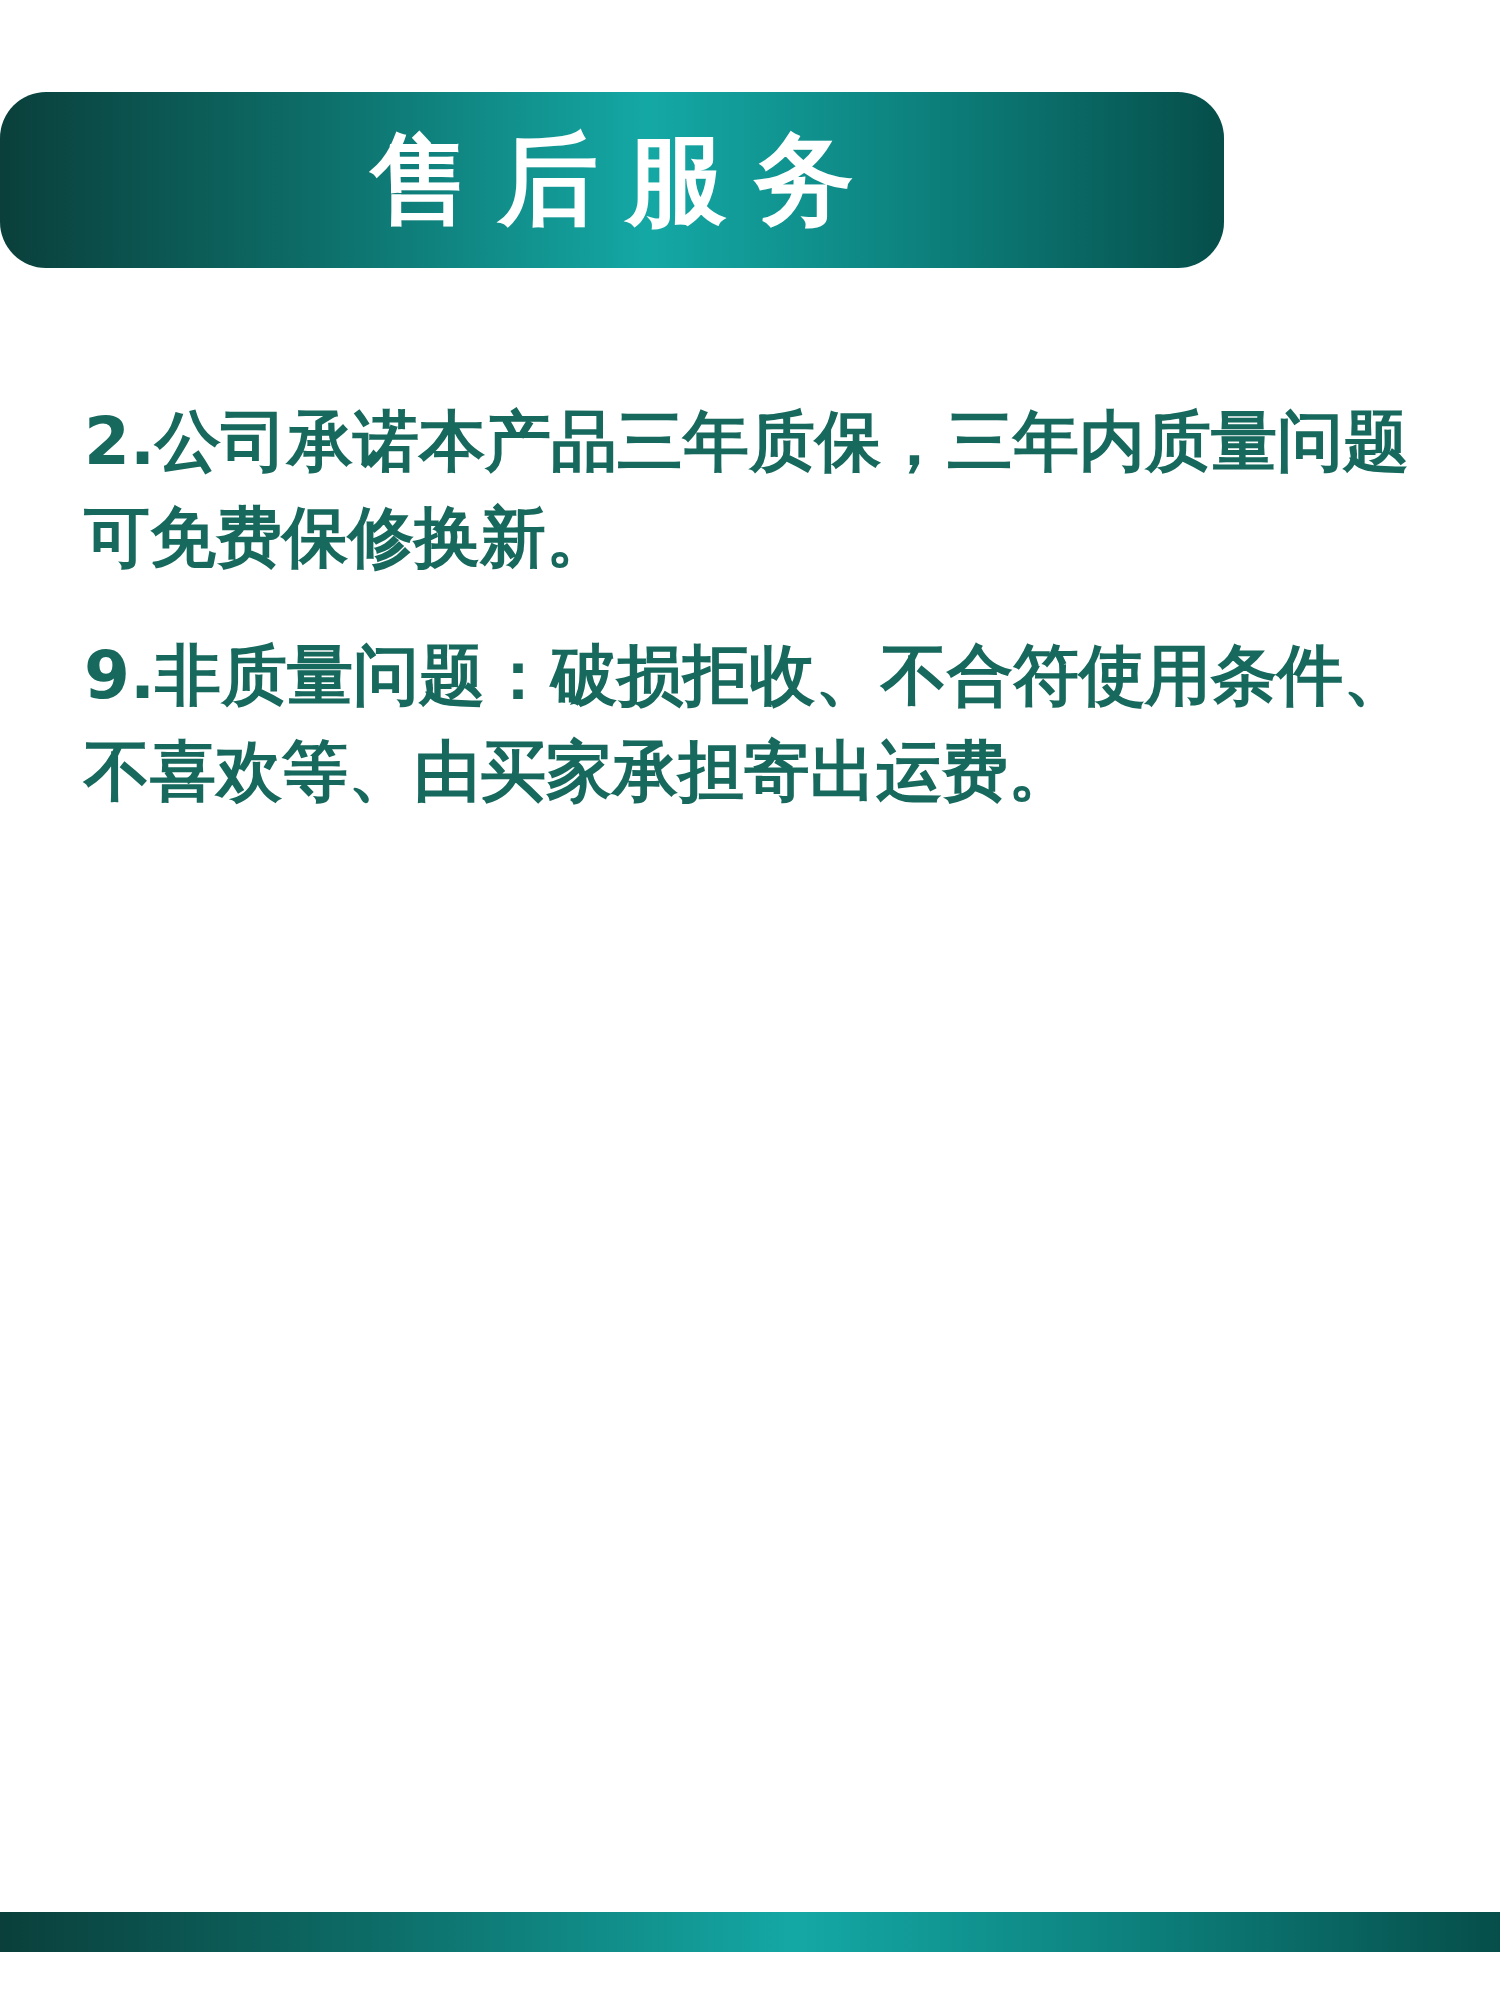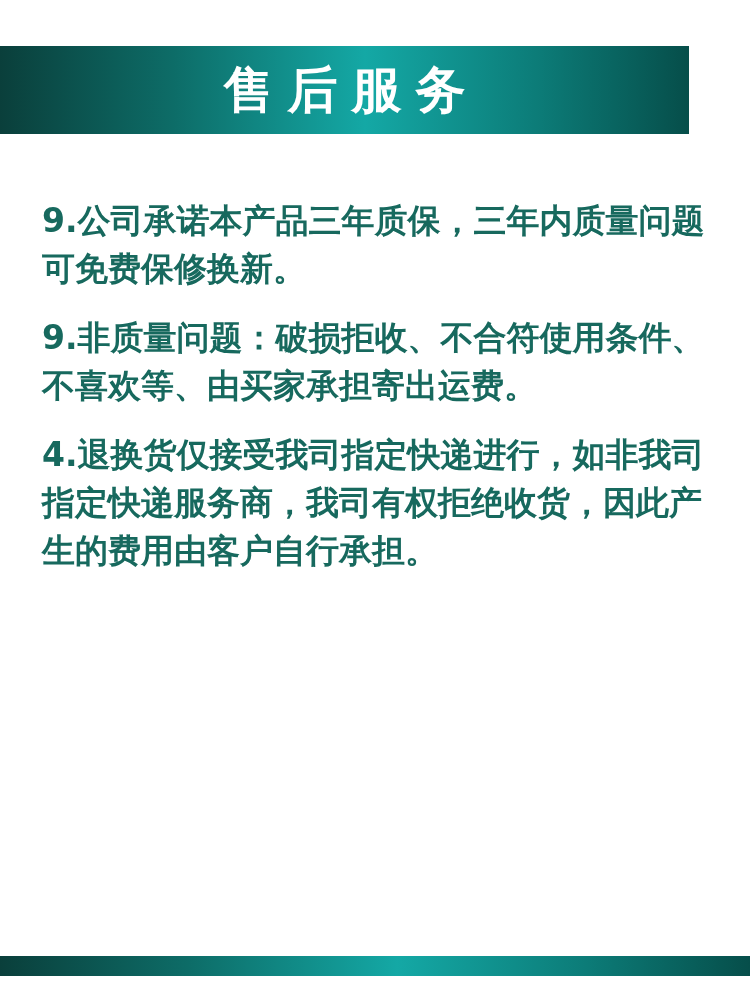--- a/index.html
+++ b/index.html
@@ -13,31 +13,32 @@
     height: 1000px;
     margin: 0 auto;
     background: var(--bg, #ffffff);
     overflow: hidden;
     font-family: "DejaVu Sans", sans-serif;
   }
   .banner {
     position: absolute;
     top: 46px;
     left: 0;
-    width: 689px;
+    width: 612px;
     height: 88px;
     background: linear-gradient(90deg,
       var(--band-left, #0a3f3b) 0%,
       #0d6c67 25%,
       var(--band-mid, #14a8a5) 53%,
       #0c7c78 78%,
       var(--band-right, #064e4a) 100%);
     display: flex;
     align-items: center;
     justify-content: center;
+    border-radius: 23px;
   }
   .banner h1 {
     margin: 0;
     padding-left: 14px; 
     color: var(--title, #ffffff);
     font-size: 50px;
     font-weight: bold;
     letter-spacing: 14px;
     line-height: 1;
     white-space: nowrap;
@@ -76,20 +77,19 @@
 </head>
 <body>
 
 <div class="page">
 
   <header class="banner">
     <h1>售后服务</h1>
   </header>
 
   <main class="content">
-    <p>9.公司承诺本产品三年质保，三年内质量问题可免费保修换新。</p>
+    <p>2.公司承诺本产品三年质保，三年内质量问题可免费保修换新。</p>
     <p>9.非质量问题：破损拒收、不合符使用条件、不喜欢等、由买家承担寄出运费。</p>
-    <p>4.退换货仅接受我司指定快递进行，如非我司指定快递服务商，我司有权拒绝收货，因此产生的费用由客户自行承担。</p>
   </main>
 
   <footer class="footer-strip"></footer>
 
 </div>
 
 </body></html>

